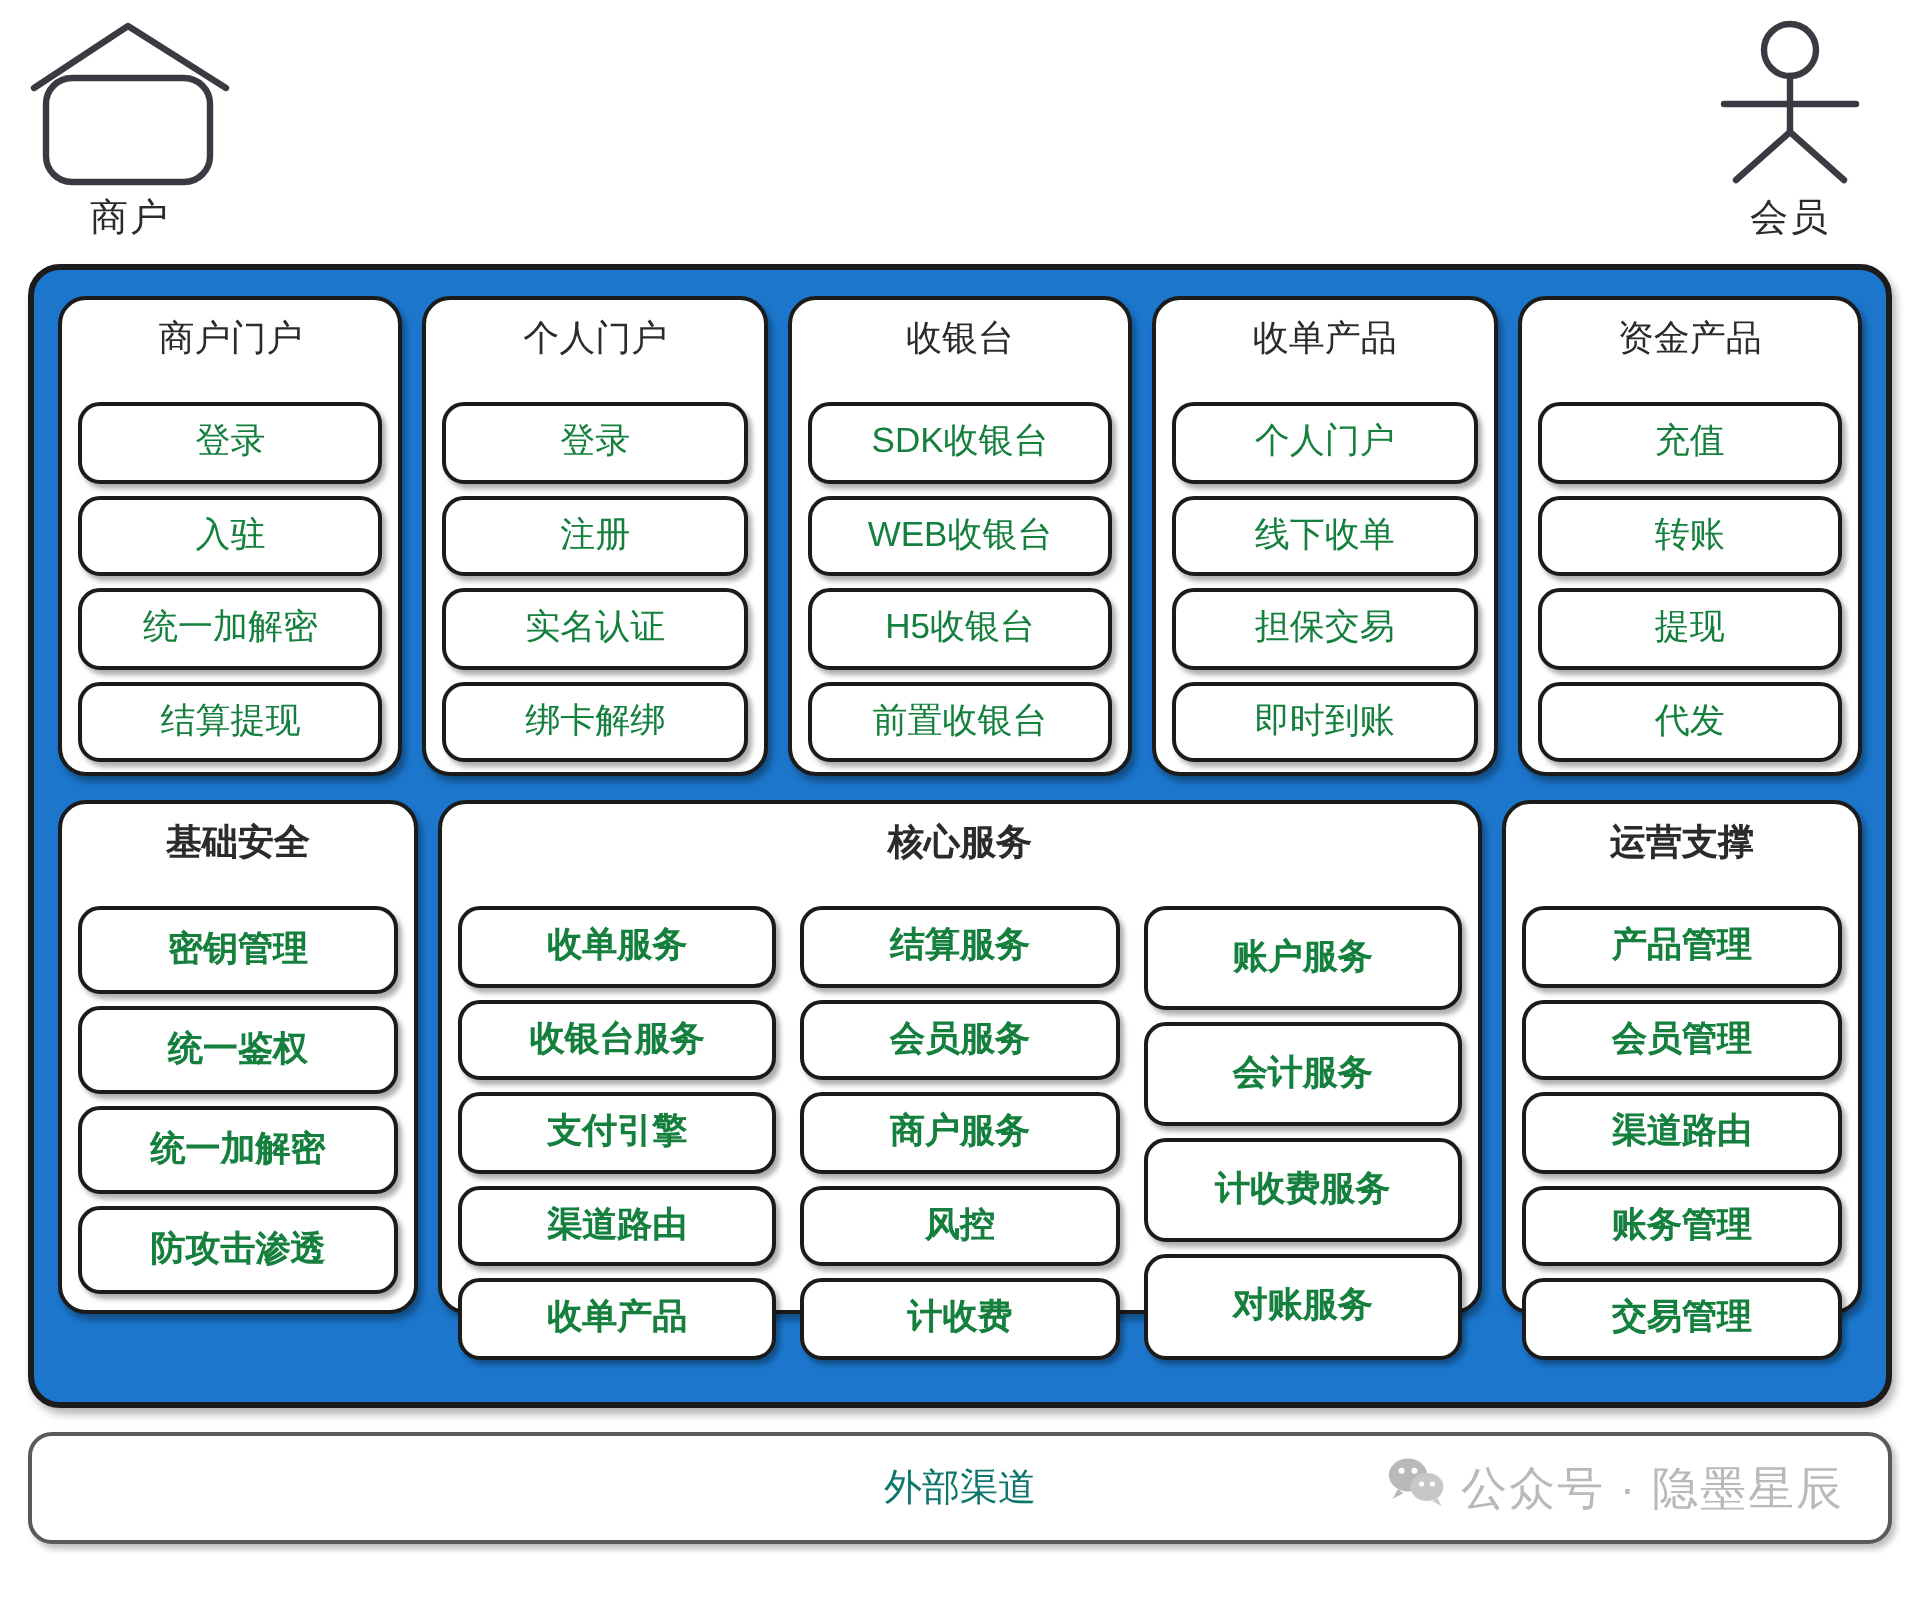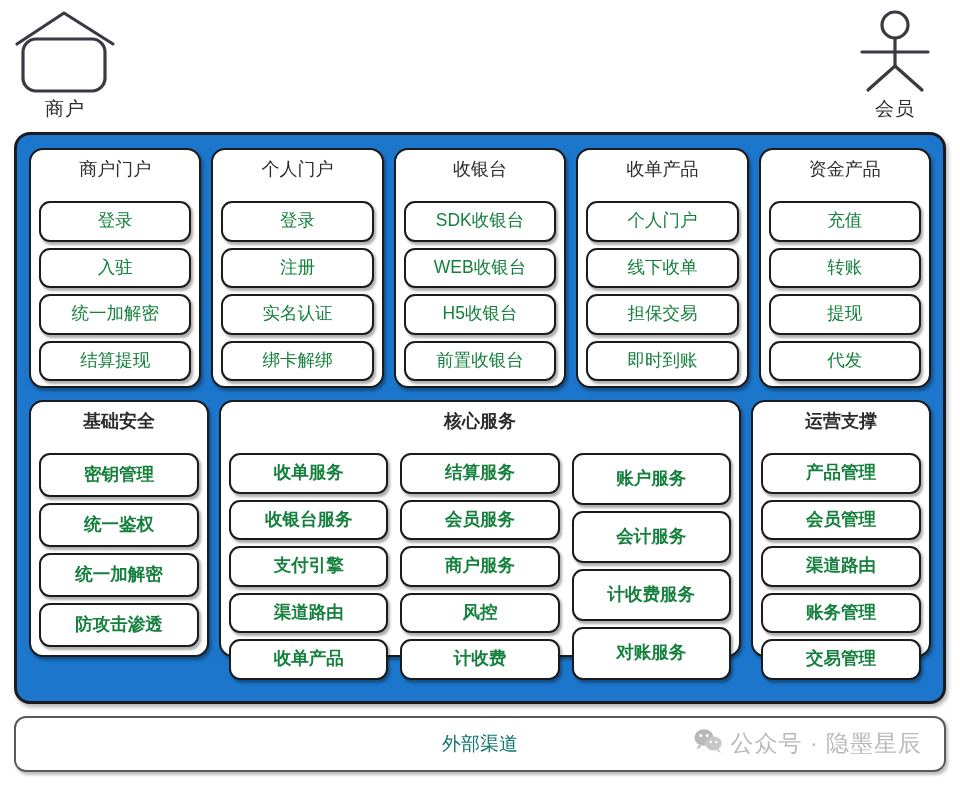--- a/index.html
+++ b/index.html
@@ -138,21 +138,21 @@
   .channel-label {
     font-size: 19px;
     color: #0f766e;
   }
   .watermark {
     position: absolute;
     right: 22px;
     top: 50%;
     transform: translateY(-50%);
     display: flex;
-    align-items: flex-start;
+    align-items: center;
     gap: 8px;
     color: #b9b9b9;
     font-size: 23px;
     letter-spacing: 1px;
     white-space: nowrap;
   }
 </style>
 </head>
 <body>
 

